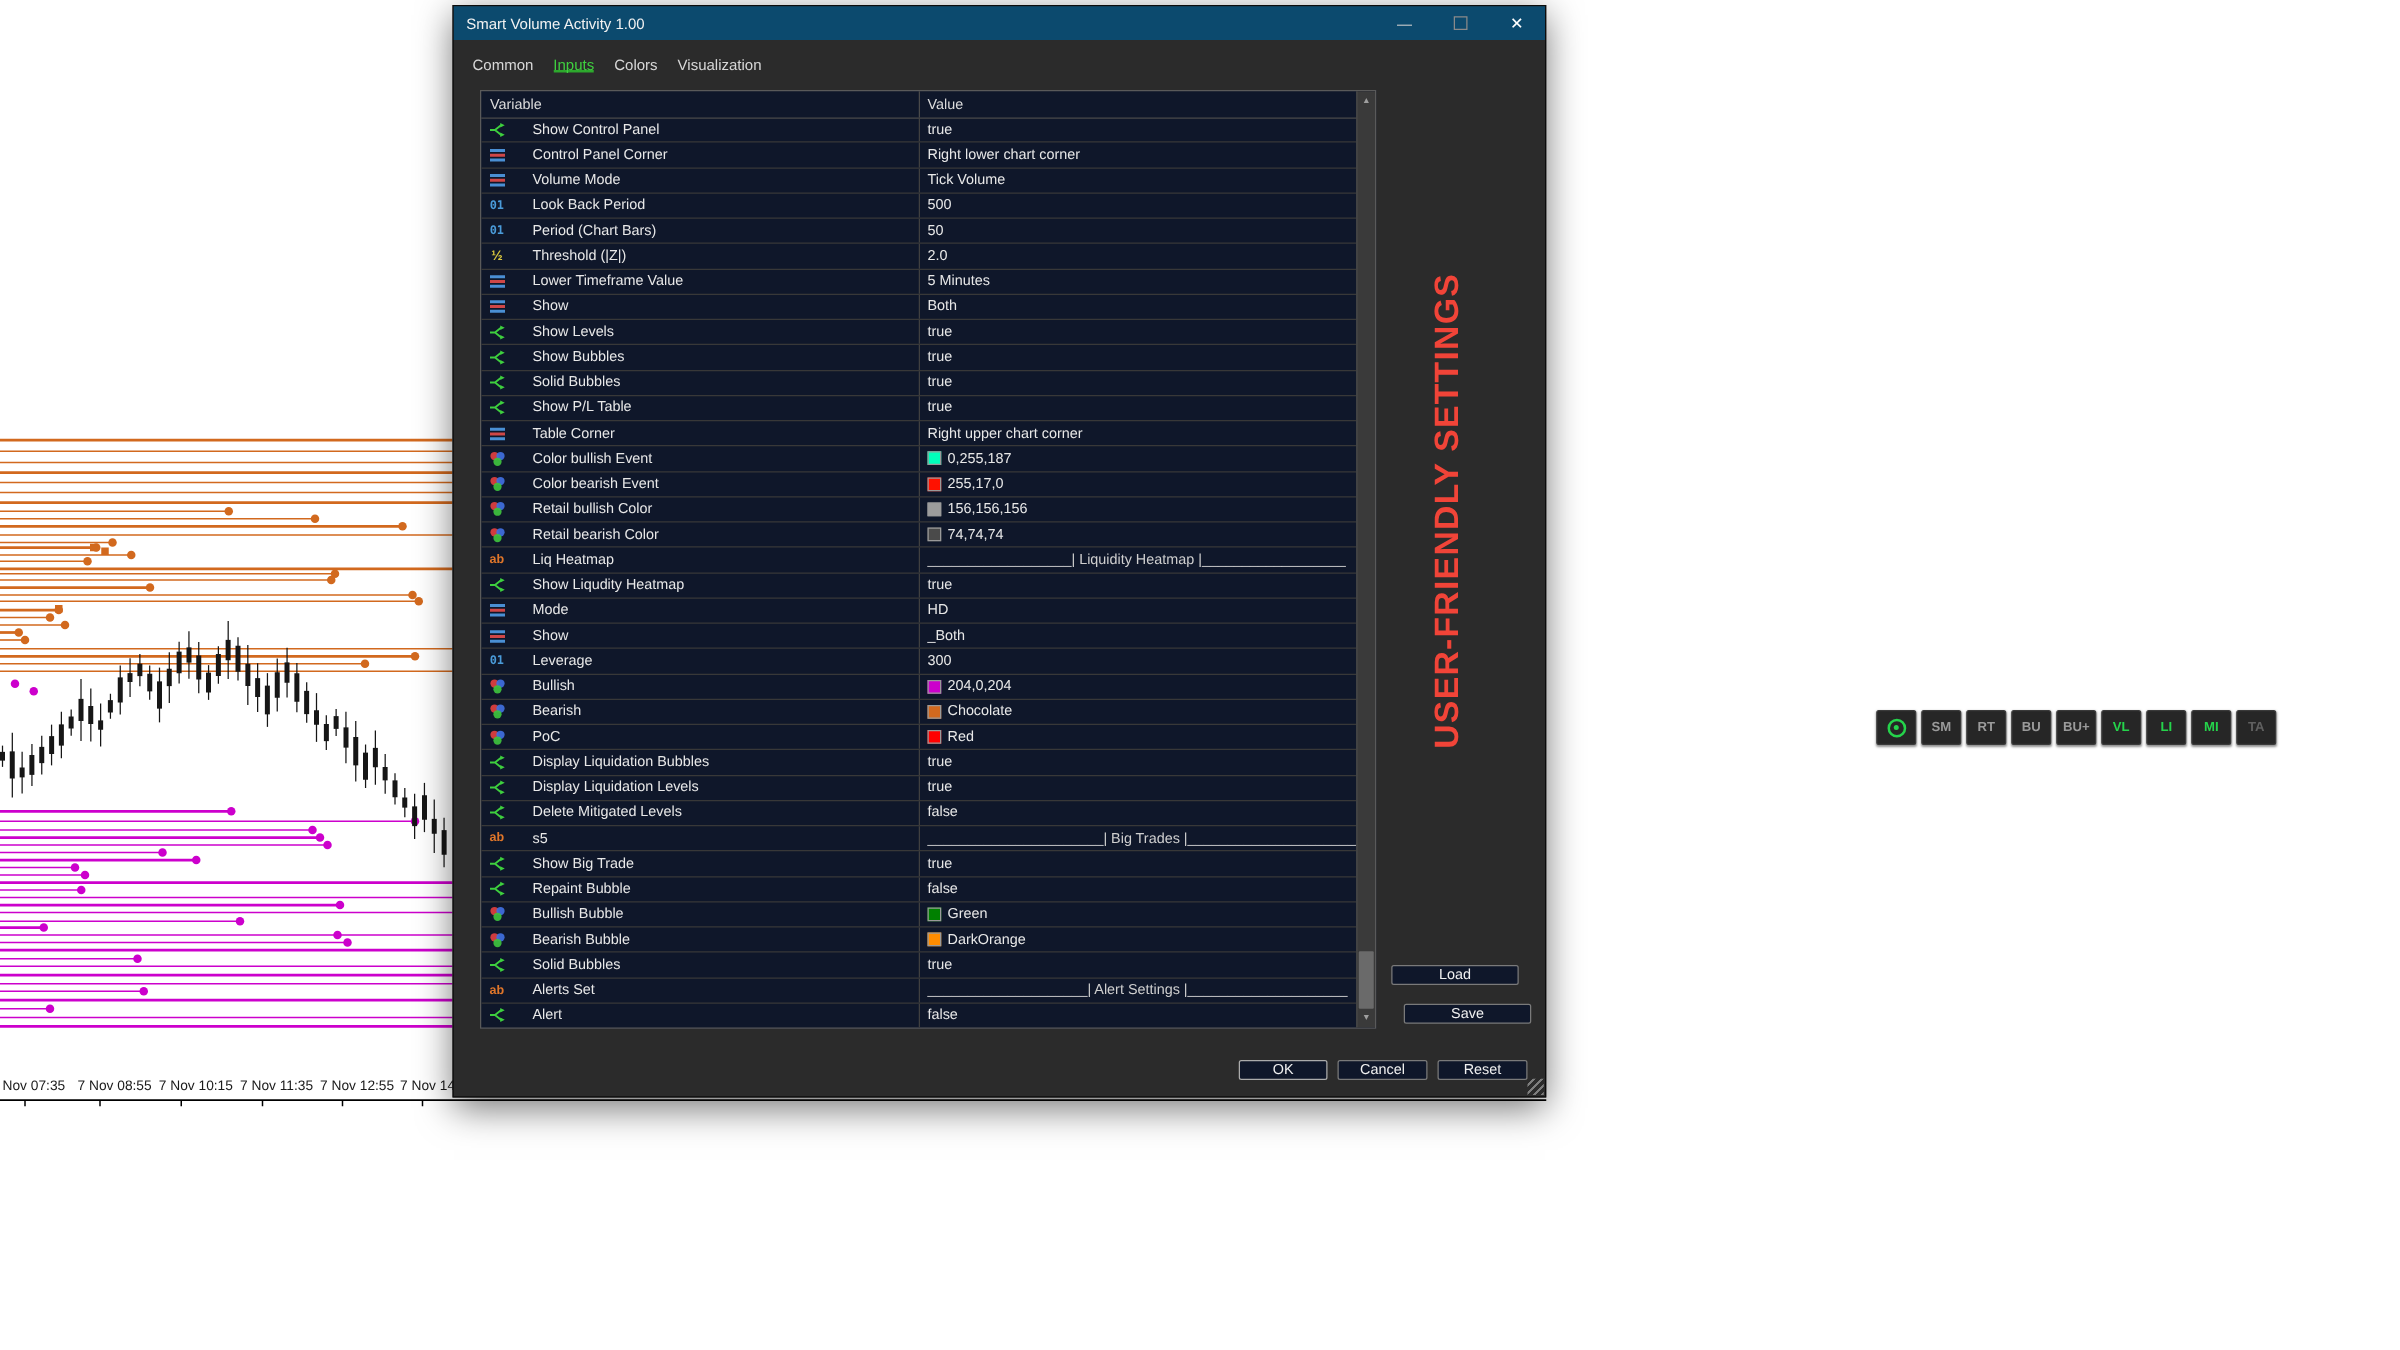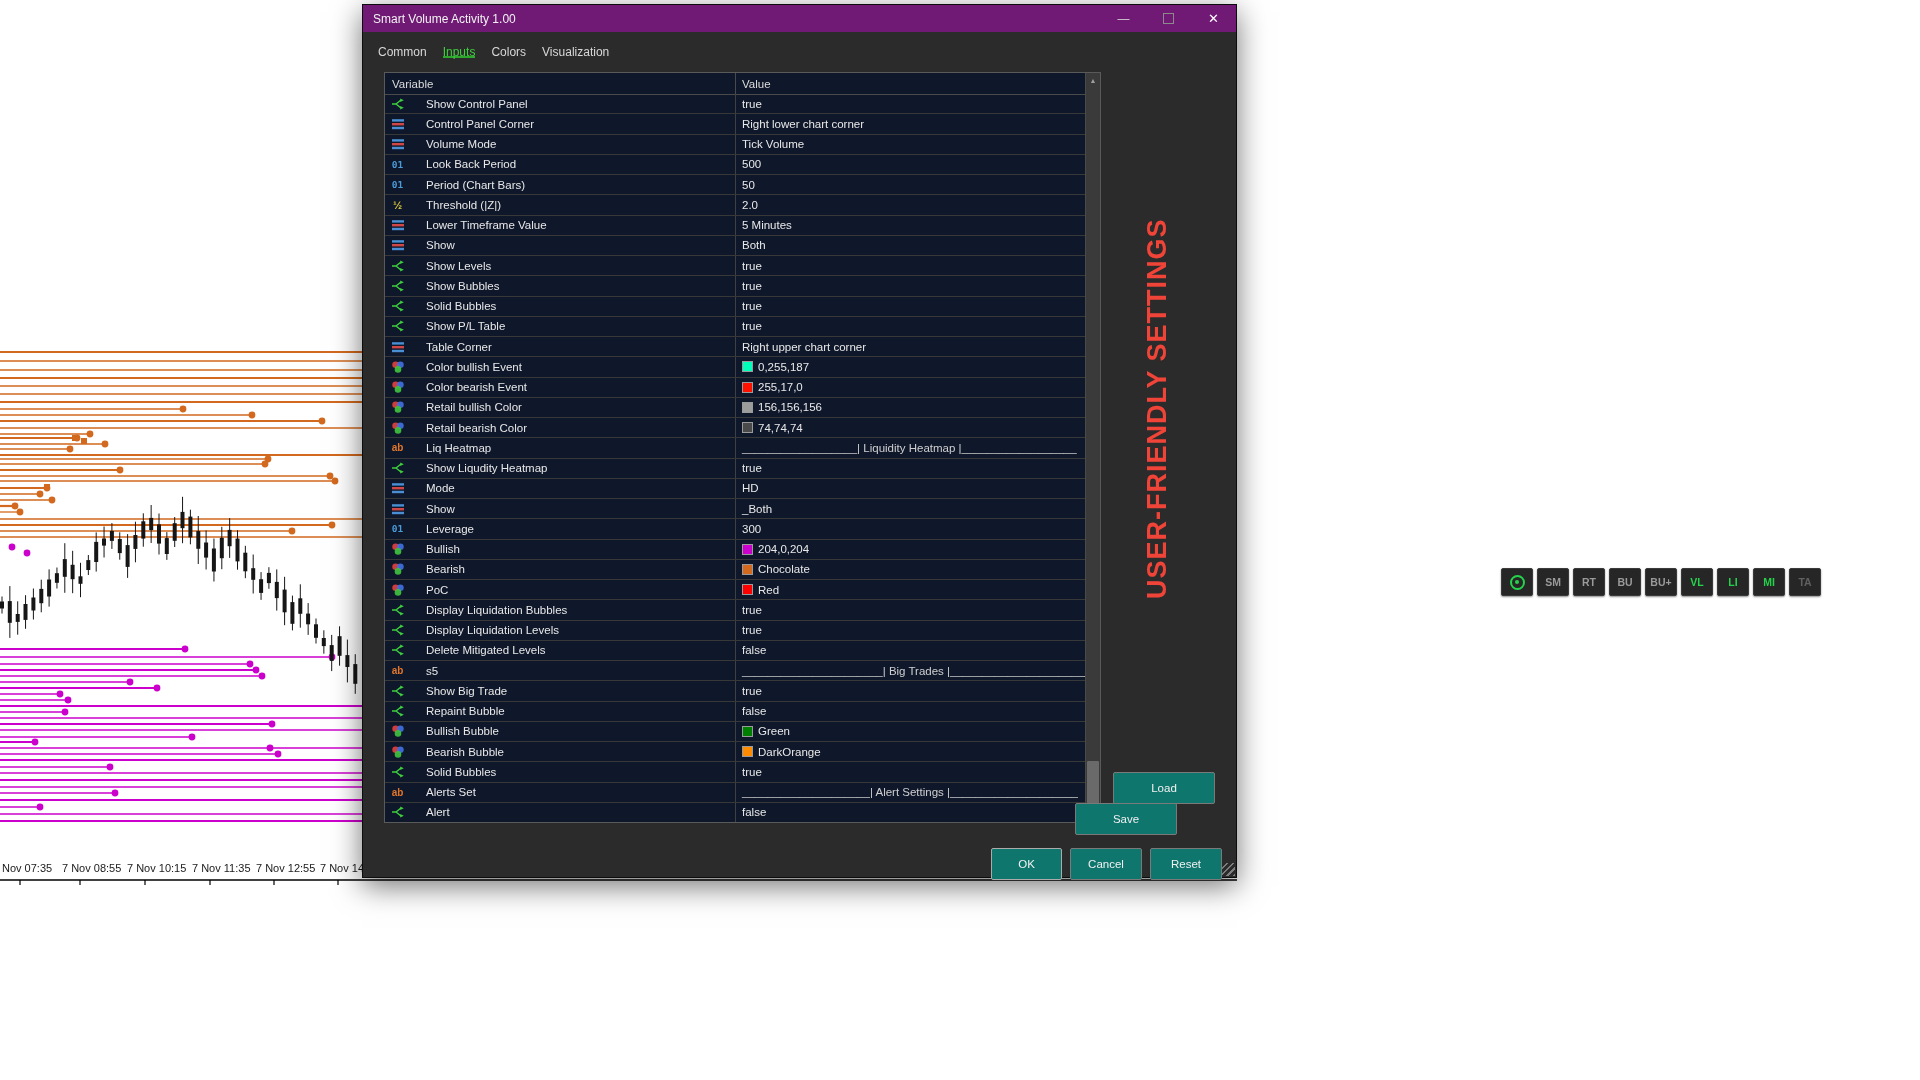--- a/index.html
+++ b/index.html
@@ -16,21 +16,21 @@
             color:#9a9a9a;box-shadow:0 1px 2px rgba(0,0,0,.45);cursor:default}
   .tool-btn.green{color:#25d34b}
   .tool-btn.dim{color:#606060}
   .ring{width:11px;height:11px;border:2px solid #25d34b;border-radius:50%;position:relative;display:inline-block}
   .ring::after{content:"";position:absolute;left:50%;top:50%;width:4px;height:4px;margin:-2px 0 0 -2px;
                background:#25d34b;border-radius:50%}
 
   
   .dialog{position:absolute;left:362px;top:4px;width:873px;height:872px;background:#2b2b2b;
           border:1px solid #0c0c0c;box-shadow:0 8px 28px rgba(0,0,0,.55);z-index:10;color:#e6e6e6}
-  .titlebar{height:27px;background:#701a75;display:flex;align-items:center;padding-left:10px}
+  .titlebar{height:27px;background:#0c4a6e;display:flex;align-items:center;padding-left:10px}
   .title{font-size:12px;color:#f2f2f2}
   .win-controls{margin-left:auto;display:flex;height:100%}
   .wbtn{width:45px;display:flex;align-items:center;justify-content:center;font-size:12px;color:#cfcfcf;cursor:default}
   .maxbox{width:9px;height:9px;border:1px solid #8a8a8a;display:inline-block}
   .wbtn.close{font-size:13px;color:#ffffff}
 
   .tabs{display:flex;gap:16px;padding:13px 0 0 15px;height:26px;box-sizing:border-box}
   .tab{font-size:12px;color:#d8d8d8;padding-bottom:3px;cursor:default}
   .tab.active{color:#3fcf3f;border-bottom:2px solid #2da82d}
 
@@ -57,24 +57,24 @@
   .vscroll{position:absolute;top:0;right:0;width:15px;height:100%;background:#3a3a3a;border-left:1px solid #4a4a4a;box-sizing:border-box}
   .sarrow{height:15px;display:flex;align-items:center;justify-content:center;font-size:7px;color:#9f9f9f}
   .sarrow.down{position:absolute;bottom:0;width:100%}
   .strack{position:absolute;top:15px;bottom:15px;left:0;right:0}
   .sthumb{position:absolute;bottom:0;left:1px;right:1px;height:46px;background:#6a6a6a;border-radius:1px}
 
   
   .side-text{position:absolute;left:779px;top:240px;width:46px;height:354px;writing-mode:vertical-rl;
              transform:rotate(180deg);font-size:27px;font-weight:bold;color:#f14438;text-align:center;
              letter-spacing:1px;white-space:nowrap}
-  .btn{position:absolute;height:32px;background:#0f766e;border:1px solid #7a7a7a;color:#f0f0f0;
+  .btn{position:absolute;height:16px;background:#0f172a;border:1px solid #7a7a7a;color:#f0f0f0;
        font-size:11.5px;font-family:"Liberation Sans",sans-serif;border-radius:2px;padding:0;cursor:default}
   .btn.load{left:750px;top:767px;width:102px}
-  .btn.save{left:712px;top:798px;width:102px}
+  .btn.save{left:760px;top:798px;width:102px}
   .btn.ok{left:628px;top:843px;width:71px;border-color:#ababab}
   .btn.cancel{left:707px;top:843px;width:72px}
   .btn.reset{left:787px;top:843px;width:72px}
   .grip{position:absolute;right:1px;bottom:1px;width:13px;height:13px;
         background:repeating-linear-gradient(135deg,transparent 0 3px,#7d7d7d 3px 4.5px)}
 </style>
 </head>
 <body>
 
 <div class="chart-bg" id="chart-holder">

